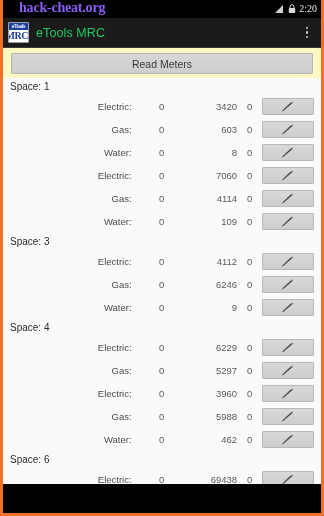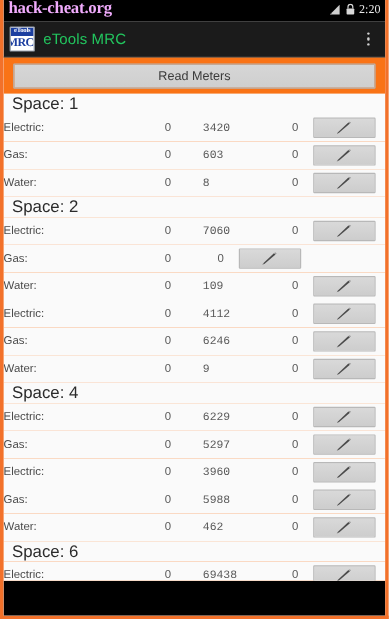--- a/index.html
+++ b/index.html
@@ -29,26 +29,26 @@
     height: 18px;
     background: #000000;
     display: flex;
     align-items: center;
     justify-content: flex-end;
     padding-right: 4px;
     gap: 3px;
   }
   .watermark {
     position: absolute;
-    left: 4px;
+    left: 16px;
     top: 0px;
     font-family: "Liberation Serif", serif;
     font-weight: bold;
     font-size: 14px;
-    color: #f0abfc;
+    color: #8b5cf6;
     letter-spacing: -0.2px;
     z-index: 30;
     white-space: nowrap;
     text-shadow: 0 0 1px #000;
   }
   .sb-icon { display: block; }
   .sb-clock {
     color: #e8e8e8;
     font-size: 10px;
     font-family: Liberation Serif, serif;
@@ -114,21 +114,21 @@
     display: block;
     width: 2.5px; height: 2.5px;
     background: #d0d0d0;
     border-radius: 50%;
   }
 
   
   .content {
     position: relative;
     height: 436px;
-    background: #f97316;
+    background: #fef9c3;
     overflow: hidden;
     padding-bottom: 12px;
   }
 
   .read-meters-btn {
     display: block;
     margin: 5px 8px 4px 8px;
     height: 21px;
     line-height: 21px;
     text-align: center;
@@ -136,51 +136,52 @@
     border: 1px solid #b5b5b5;
     border-radius: 1px;
     font-size: 10.5px;
     color: #3b3b3b;
     cursor: pointer;
   }
 
   .space-group { }
 
   .space-label {
-    font-size: 14px;
+    font-size: 10px;
     color: #2b2b2b;
     padding: 2px 0 2px 7px;
     line-height: 13px;
     background: #fafafa;
   }
 
   .meter-row {
     display: flex;
     align-items: center;
     height: 23px;
     background: #fafafa;
   }
   .meter-row .c-label {
     width: 108px;
+    text-align: right;
     font-size: 9.5px;
     color: #4a4a4a;
     padding-right: 6px;
+    margin-left: 44px;
   }
   .meter-row .c-v1 {
     width: 58px;
     text-align: center;
     font-size: 9.5px;
     color: #5a5a5a;
   }
   .meter-row .c-v2 {
     width: 62px;
-    text-align: left;
+    text-align: right;
     font-size: 9.5px;
     color: #5a5a5a;
-    font-family: Liberation Mono, monospace;
   }
   .meter-row .c-v3 {
     width: 30px;
     text-align: center;
     font-size: 9.5px;
     color: #5a5a5a;
   }
   .meter-row .c-edit {
     flex: 1;
     display: flex;
@@ -296,41 +297,41 @@
                     <path d="M2.2 9.6 L3.3 9.9 L12.6 2.0 L11.3 1.0 Z" fill="#4a4a4a"></path>
                     <path d="M11.3 1.0 L12.6 2.0 L13.6 1.2 L12.4 0.3 Z" fill="#9a9a9a"></path>
                     <path d="M2.2 9.6 L1.6 10.6 L3.3 9.9 Z" fill="#6f6f6f"></path>
                   </svg>
                 </span>
               </div>
             </div>
           </div>
         </div>
         <div class="space-group">
-          <div class="space-label">Space: 2</div>
           <div class="meter-row">
             <div class="c-label">Electric:</div>
             <div class="c-v1">0</div>
             <div class="c-v2">7060</div>
             <div class="c-v3">0</div>
             <div class="c-edit">
               <div class="edit-btn">
                 <span>
                   <svg width="16" height="12" viewBox="0 0 16 12">
                     <path d="M2.2 9.6 L3.3 9.9 L12.6 2.0 L11.3 1.0 Z" fill="#4a4a4a"></path>
                     <path d="M11.3 1.0 L12.6 2.0 L13.6 1.2 L12.4 0.3 Z" fill="#9a9a9a"></path>
                     <path d="M2.2 9.6 L1.6 10.6 L3.3 9.9 Z" fill="#6f6f6f"></path>
                   </svg>
                 </span>
               </div>
             </div>
           </div>
           <div class="meter-row">
             <div class="c-label">Gas:</div>
             <div class="c-v1">0</div>
+            <div class="c-v2">4114</div>
             <div class="c-v3">0</div>
             <div class="c-edit">
               <div class="edit-btn">
                 <span>
                   <svg width="16" height="12" viewBox="0 0 16 12">
                     <path d="M2.2 9.6 L3.3 9.9 L12.6 2.0 L11.3 1.0 Z" fill="#4a4a4a"></path>
                     <path d="M11.3 1.0 L12.6 2.0 L13.6 1.2 L12.4 0.3 Z" fill="#9a9a9a"></path>
                     <path d="M2.2 9.6 L1.6 10.6 L3.3 9.9 Z" fill="#6f6f6f"></path>
                   </svg>
                 </span>
@@ -349,20 +350,21 @@
                     <path d="M2.2 9.6 L3.3 9.9 L12.6 2.0 L11.3 1.0 Z" fill="#4a4a4a"></path>
                     <path d="M11.3 1.0 L12.6 2.0 L13.6 1.2 L12.4 0.3 Z" fill="#9a9a9a"></path>
                     <path d="M2.2 9.6 L1.6 10.6 L3.3 9.9 Z" fill="#6f6f6f"></path>
                   </svg>
                 </span>
               </div>
             </div>
           </div>
         </div>
         <div class="space-group">
+          <div class="space-label">Space: 3</div>
           <div class="meter-row">
             <div class="c-label">Electric:</div>
             <div class="c-v1">0</div>
             <div class="c-v2">4112</div>
             <div class="c-v3">0</div>
             <div class="c-edit">
               <div class="edit-btn">
                 <span>
                   <svg width="16" height="12" viewBox="0 0 16 12">
                     <path d="M2.2 9.6 L3.3 9.9 L12.6 2.0 L11.3 1.0 Z" fill="#4a4a4a"></path>

